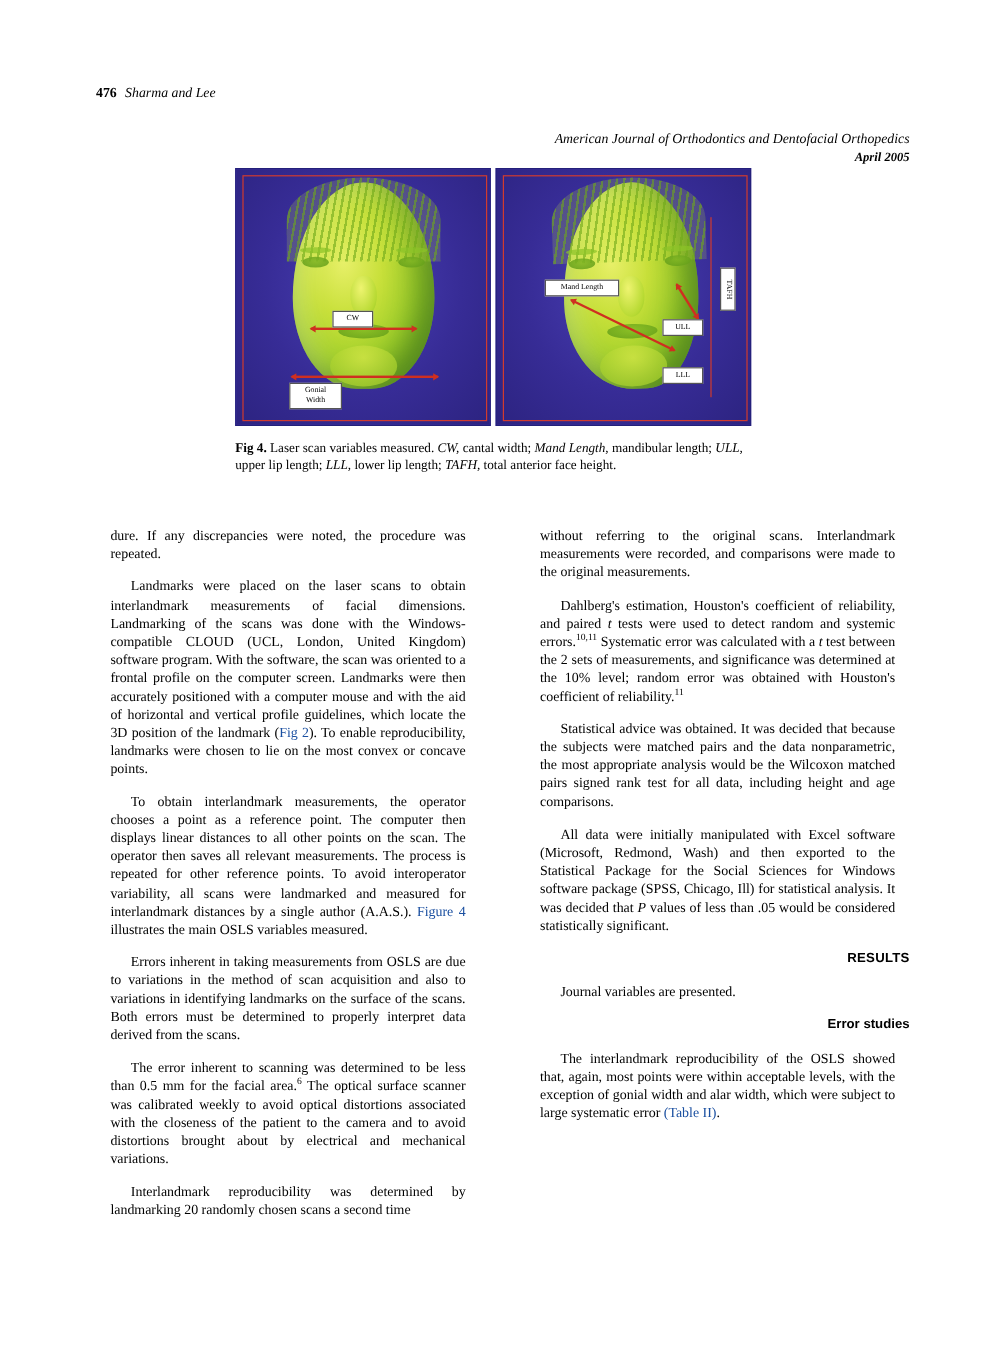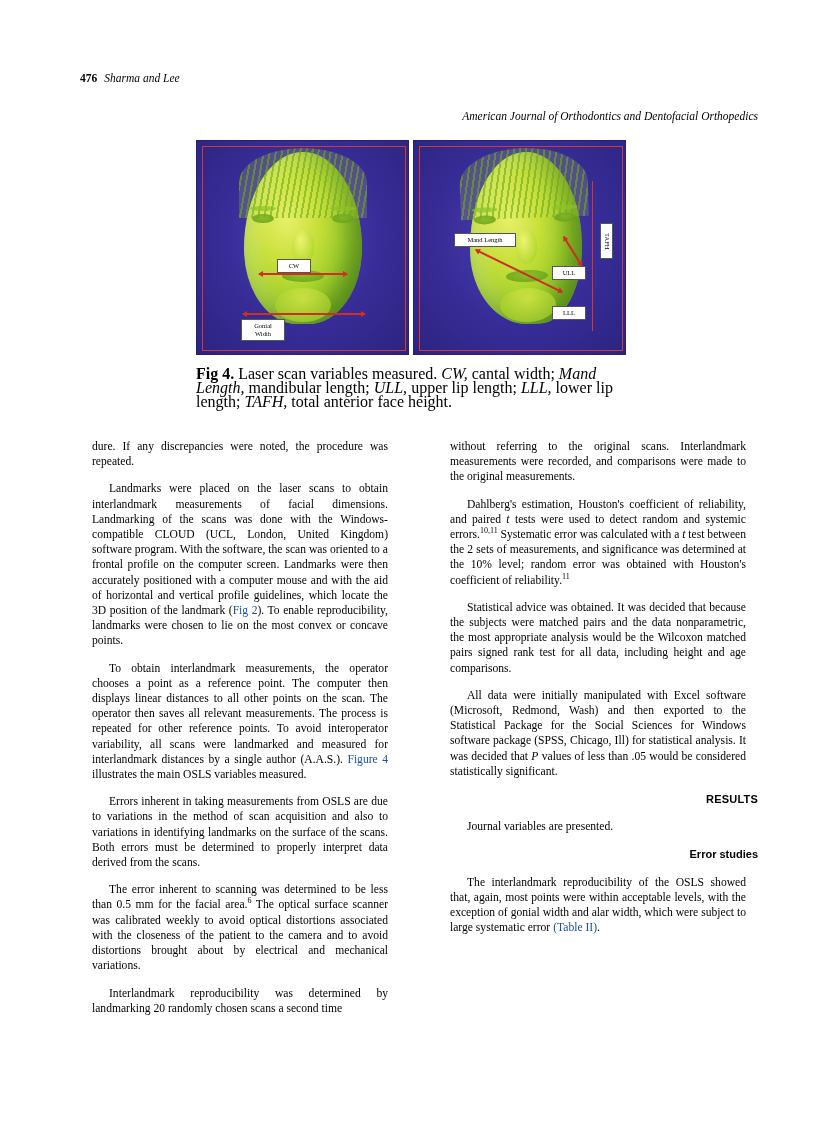--- a/index.html
+++ b/index.html
@@ -223,21 +223,21 @@
   }
   .scan.profile .face { transform: translate(-46%, -50%) rotate(-2deg); }
   .scan.profile .face .head {
     width: 112px;
     border-radius: 52% 48% 40% 50% / 58% 52% 46% 42%;
   }
 
   .fig-caption {
     margin-top: 12px;
     width: 430px;
-    font-size: 16px;
+    font-size: 11px;
     line-height: 14px;
     text-align: left;
   }
   .fig-caption b { font-weight: bold; }
   .fig-caption i { font-style: italic; }
 
   
   .columns {
     position: absolute;
     left: 80px;
@@ -278,20 +278,21 @@
 <body>
 
 <div class="page">
 
   <div class="header">
     <div class="header-left">
       <span class="pagenum">476</span><span>Sharma and Lee</span>
     </div>
     <div class="header-right">
       <span>American Journal of Orthodontics and Dentofacial Orthopedics</span>
+      <span class="journal-date">April 2005</span>
     </div>
   </div>
 
   <div class="figure-wrap">
     <div class="figure-images">
 
       <div class="scan frontal">
         <div class="bg-grad"></div>
         <div class="face">
           <div class="head"></div>

